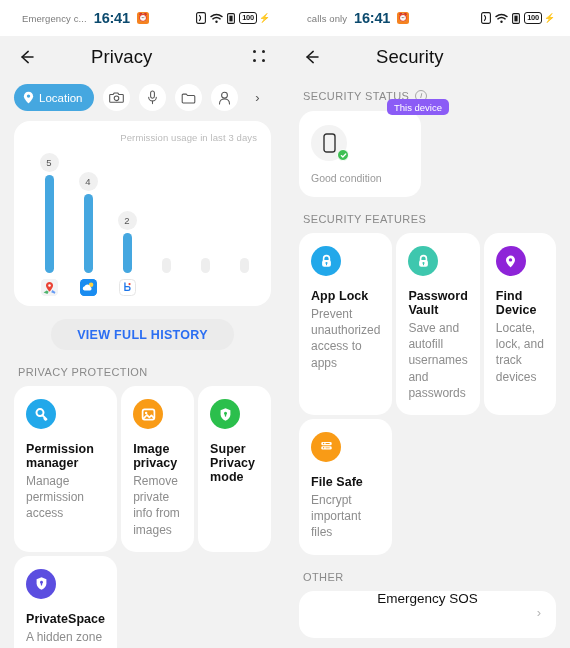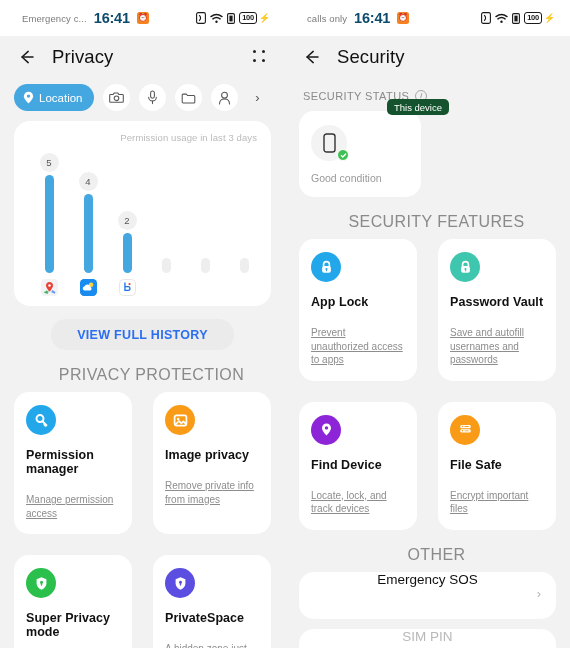--- a/index.html
+++ b/index.html
@@ -35,21 +35,21 @@
     border: 1.3px solid #1a1a1a; border-radius: 3px;
     font-size: 7.5px; font-weight: bold; color: #1a1a1a;
     padding: 0.5px 2px 0.5px 2px; line-height: 1.25;
     letter-spacing: -.3px;
   }
   .sb-bolt { font-size: 9px; color: #1a1a1a; margin-left: -1px; }
 
   
   .appbar {
     height: 42px; background: #f2f2f2;
-    display: flex; align-items: center; padding: 0 16px;
+    display: flex; align-items: center; padding: 0 16px; gap: 39px;
   }
   .back-arrow { width: 20px; height: 20px; cursor: pointer; flex: 0 0 auto; }
   .appbar-title {
     font-size: 18.5px; color: #111; margin-left: 16px; letter-spacing: .1px;
   }
   .appbar-spacer { flex: 1 1 auto; }
   .grid-dots {
     width: 18px; height: 18px;
     display: grid; grid-template-columns: 1fr 1fr; grid-template-rows: 1fr 1fr;
     gap: 4px; padding: 2px; cursor: pointer;
@@ -112,40 +112,39 @@
   .history-btn {
     background: #ebebeb; border: none; border-radius: 18px;
     height: 31px; padding: 0 26px;
     color: #2b6ef2; font-size: 12.5px; font-weight: bold;
     letter-spacing: .3px; cursor: pointer;
     font-family: "Liberation Sans", sans-serif;
   }
 
   
   .section-title {
-    font-size: 16px; color: #8a8a8a; letter-spacing: .4px;
+    font-size: 11px; color: #8a8a8a; letter-spacing: .4px;
     padding: 16px 0 8px 18px;
-    text-align: center;
   }
 
   
   .cards-grid {
-    display: grid; grid-template-columns: 1fr 1fr; gap: 21px;
+    display: grid; grid-template-columns: 1fr 1fr 1fr; gap: 4px;
     padding: 0 14px;
   }
   .feat-card {
     background: #fff; border-radius: 15px; padding: 13px 12px 14px 12px;
     cursor: pointer; min-height: 88px;
   }
   .feat-icon {
     width: 30px; height: 30px; border-radius: 50%;
     display: flex; align-items: center; justify-content: center; margin-bottom: 13px;
   }
   .feat-title { font-size: 12.5px; color: #111; font-weight: bold; letter-spacing: .05px; }
-  .feat-desc { font-size: 10px; color: #8d8d8d; line-height: 1.35; margin-top: 17px; text-decoration: underline; }
+  .feat-desc { font-size: 12px; color: #8d8d8d; line-height: 1.35; margin-top: 3px; }
 
   
   .list-card {
     background: #fff; border-radius: 15px; margin: 0 14px 10px 14px;
     height: 47px; display: flex; align-items: center; padding: 0 15px;
     cursor: pointer;
     flex-direction: column;
   }
   .list-label { font-size: 13.5px; color: #111; }
   .list-label.dim { color: #b9b9b9; }
@@ -164,21 +163,21 @@
     font-size: 8px; display: flex; align-items: center; justify-content: center;
     font-style: italic; cursor: pointer; line-height: 1;
   }
   .device-card {
     background: #fff; border-radius: 15px; margin-left: 14px;
     width: 122px; padding: 14px 12px 13px 12px; position: relative;
     cursor: pointer;
   }
   .this-device-badge {
     position: absolute; top: -12px; right: -28px;
-    background: #14532d; color: #ffffff;
+    background: #8b5cf6; color: #ffffff;
     font-size: 9.5px; border-radius: 5px; padding: 2.5px 7px;
     white-space: nowrap;
   }
   .device-icon-wrap {
     width: 36px; height: 36px; border-radius: 50%; background: #f3f3f3;
     display: flex; align-items: center; justify-content: center; position: relative;
     margin-bottom: 11px;
   }
   .device-check {
     position: absolute; right: -2px; bottom: 0px;

